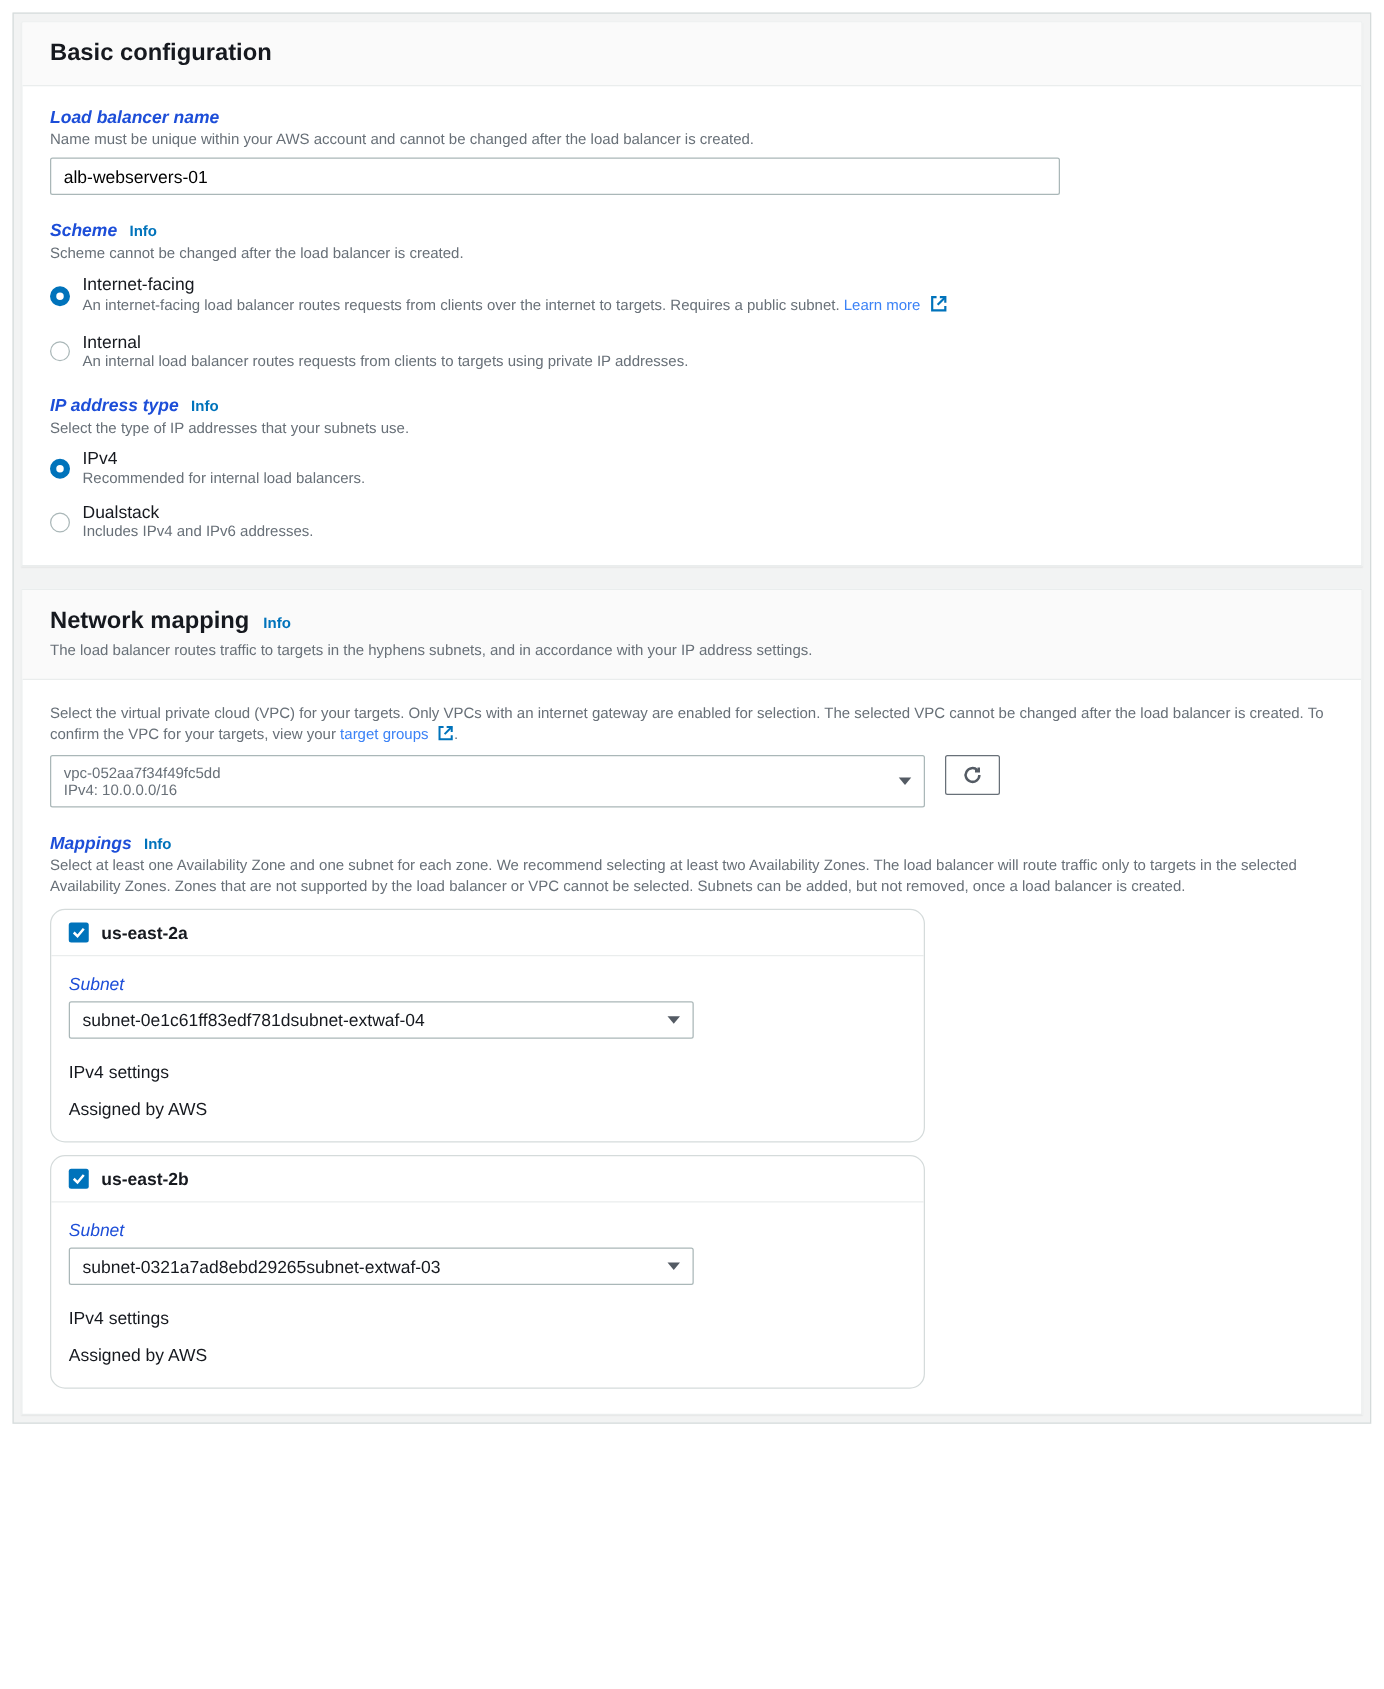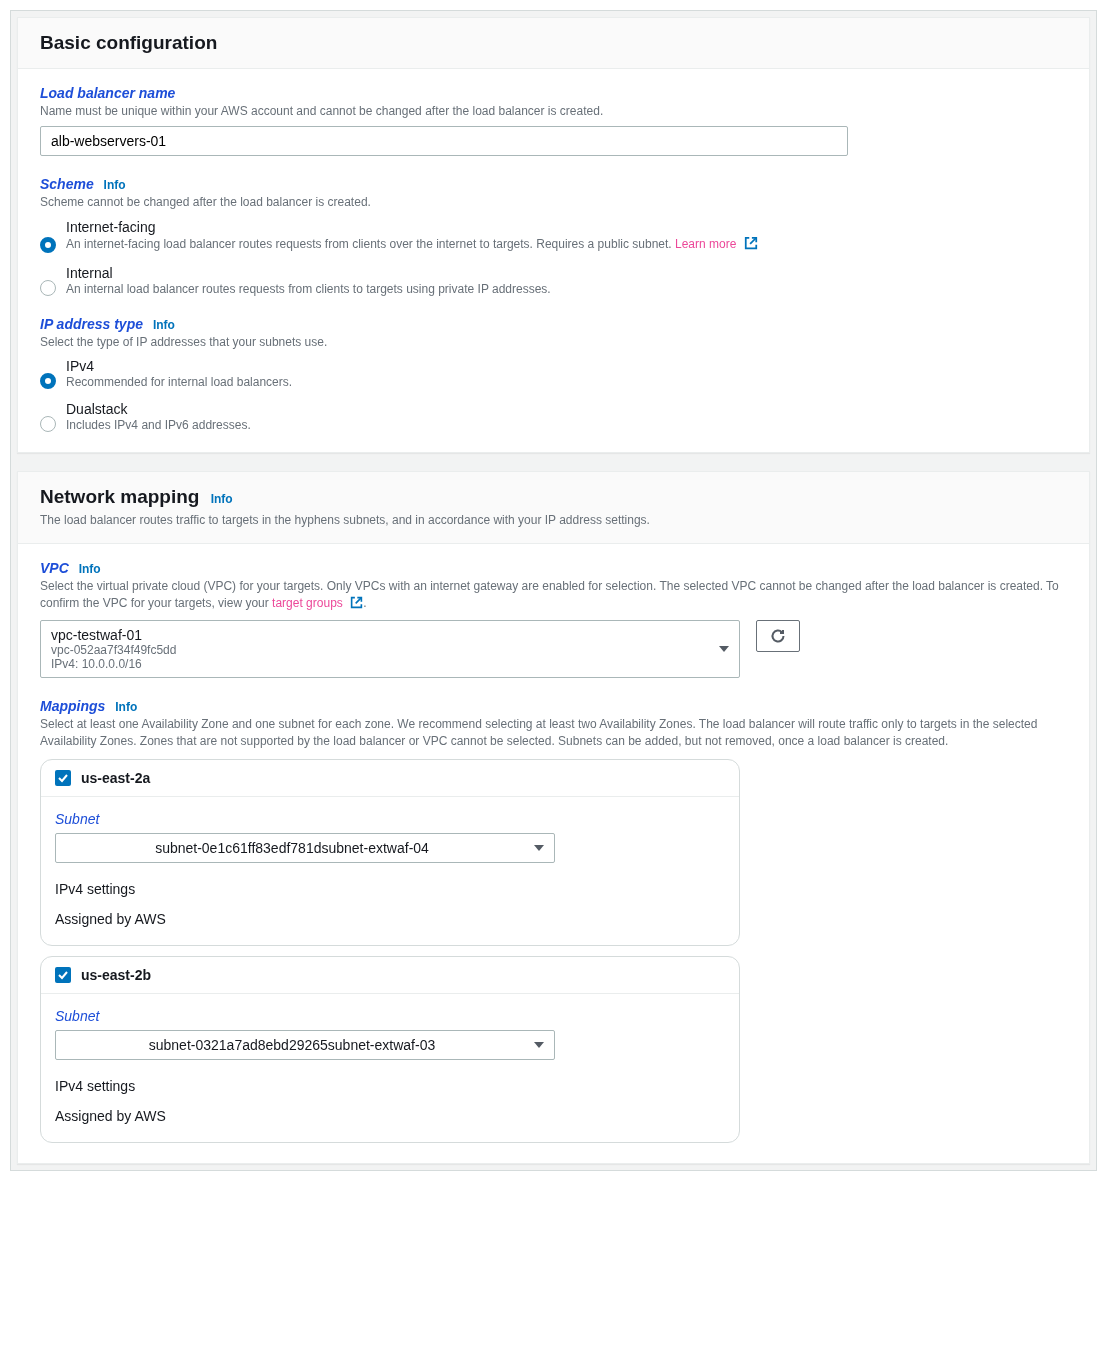--- a/index.html
+++ b/index.html
@@ -55,36 +55,36 @@
     line-height: 1.4;
   }
   .info-link {
     color: #0073bb;
     font-size: 12px;
     font-weight: 700;
     margin-left: 6px;
     cursor: pointer;
   }
   .inline-link {
-    color: #ec4899;
+    color: #3b82f6;
     cursor: pointer;
   }
   .text-input {
     width: 808px;
     max-width: 100%;
     padding: 6px 10px;
     font-size: 14px;
     border: 1px solid #aab7b8;
     border-radius: 2px;
     margin-top: 6px;
   }
   .radio-group { margin-top: 8px; }
   .radio-item {
     display: flex;
-    align-items: flex-end;
+    align-items: center;
     margin-bottom: 12px;
   }
   .radio-item:last-child { margin-bottom: 0; }
   .radio-circle {
     width: 16px;
     height: 16px;
     border-radius: 50%;
     margin-right: 10px;
     margin-top: 2px;
     flex-shrink: 0;
@@ -185,21 +185,21 @@
     padding: 14px 14px 18px 14px;
   }
   .subnet-select {
     border: 1px solid #aab7b8;
     border-radius: 2px;
     padding: 6px 30px 6px 10px;
     width: 500px;
     max-width: 100%;
     position: relative;
     display: flex;
-    justify-content: center;
+    justify-content: flex-start;
     align-items: center;
     margin-top: 6px;
     cursor: pointer;
   }
   .subnet-select .caret {
     width: 0; height: 0;
     border-left: 5px solid transparent;
     border-right: 5px solid transparent;
     border-top: 6px solid #545b64;
     position: absolute;
@@ -298,37 +298,32 @@
     <div class="panel-header">
       <h2>
         <span>Network mapping</span>
         <span class="info-link" style="font-size:12px;">Info</span>
       </h2>
       <div class="subtext">The load balancer routes traffic to targets in the hyphens subnets, and in accordance with your IP address settings.</div>
     </div>
     <div class="panel-body">
 
       <div class="field">
-        <div>
-          <span class="label">VPC</span>
-          <span class="info-link">Info</span>
-        </div>
         <div class="subtext">
           <span>Select the virtual private cloud (VPC) for your targets. Only VPCs with an internet gateway are enabled for selection. The selected VPC cannot be changed after the load balancer is created. To confirm the VPC for your targets, view your </span><span class="inline-link">target groups</span>
           <span class="ext-icon">
             <svg width="13" height="13" viewBox="0 0 16 16" fill="none" stroke="#0073bb" stroke-width="2">
               <path d="M6 2H2v12h12v-4"></path>
                 <path d="M9 2h5v5"></path>
                 <path d="M14 2L7 9"></path>
             </svg>
           </span>.
         </div>
         <div class="vpc-row">
           <div class="select-box">
-            <div class="select-main">vpc-testwaf-01</div>
             <div class="select-sub">vpc-052aa7f34f49fc5dd</div>
             <div class="select-sub">IPv4: 10.0.0.0/16</div>
             <div class="select-caret"></div>
           </div>
           <div class="refresh-btn">
             <svg width="16" height="16" viewBox="0 0 16 16" fill="none" stroke="#545b64" stroke-width="2">
               <path d="M13.5 8a5.5 5.5 0 1 1-1.6-3.9"></path>
                 <path d="M13 2v3h-3"></path>
             </svg>
           </div>

